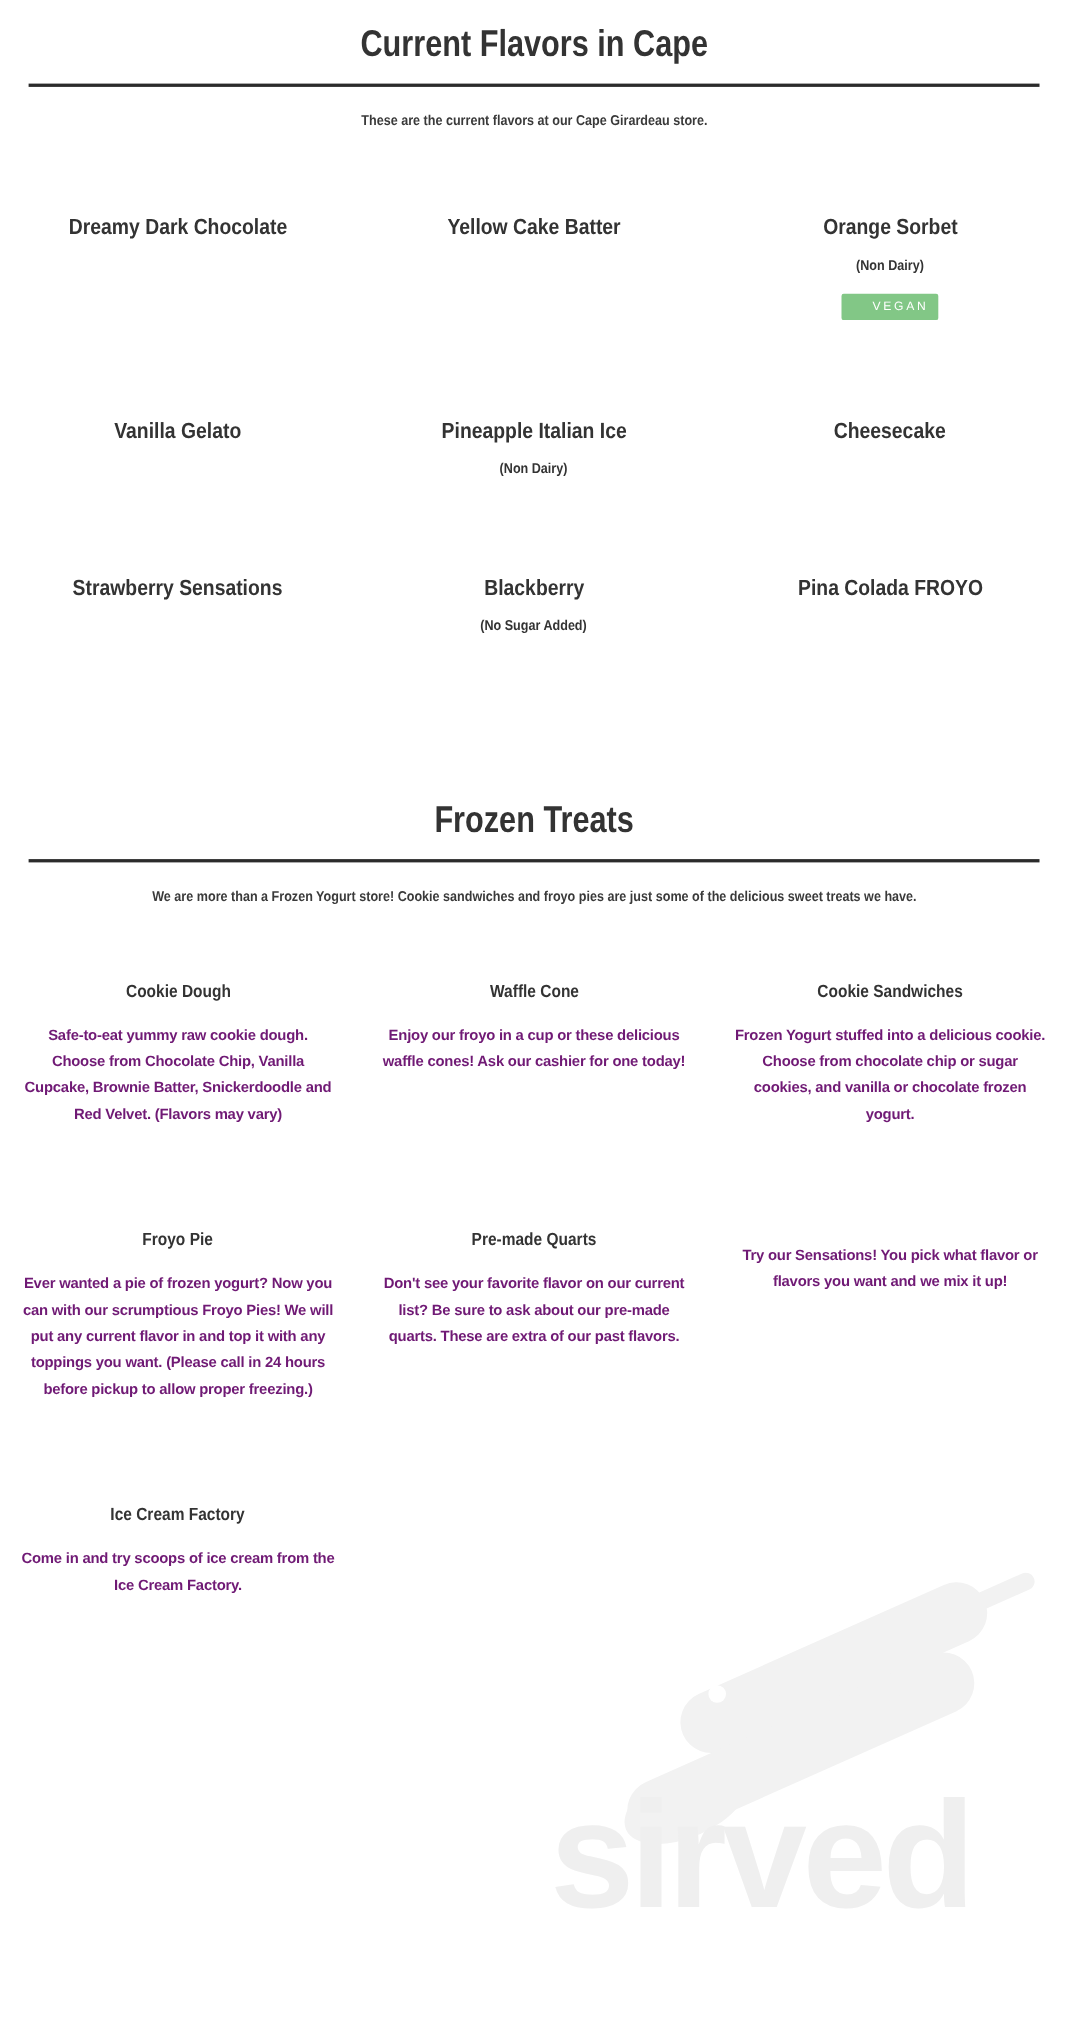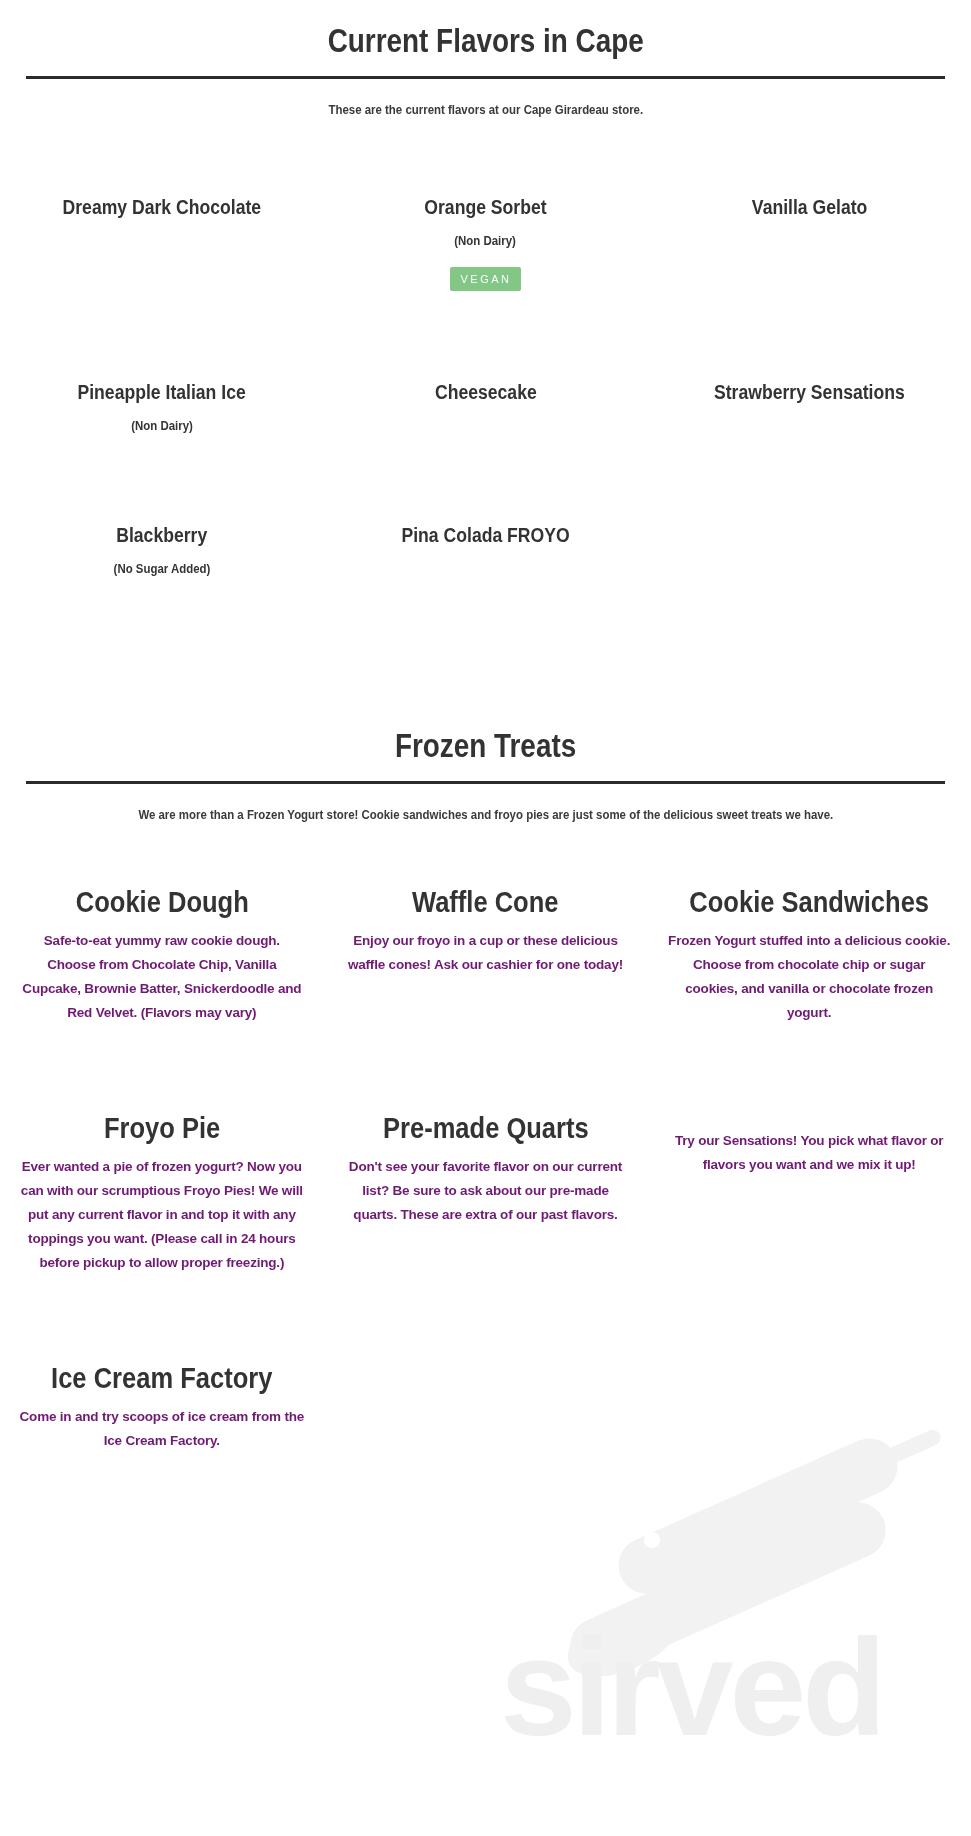--- a/index.html
+++ b/index.html
@@ -75,27 +75,27 @@
   }
   .vegan-badge {
     display: inline-block;
     margin-top: 18px;
     background: #82c786;
     color: #ffffff;
     font-size: 11px;
     line-height: 13px;
     font-weight: 400;
     letter-spacing: 2.5px;
-    padding: 6px 9px 5px 10px;
+    padding: 6px 9px 5px 28px;
     border-radius: 2px;
   }
 
   .treat-name {
     margin: 0;
-    font-size: 29px;
+    font-size: 16px;
     line-height: 26px;
     font-weight: 700;
     color: #333333;
   }
   .treat-desc {
     max-width: 478px;
     margin: 14px auto 0 auto;
     font-size: 13.5px;
     line-height: 24px;
     font-weight: 700;
@@ -160,20 +160,23 @@
       <div class="divider"></div>
       <p class="subtitle"><span class="cx-sm">These are the current flavors at our Cape Girardeau store.</span></p>
 
       <div class="grid flavors-grid">
 
         <div class="cell">
           <h2 class="flavor-name"><span class="cx-sm">Dreamy Dark Chocolate</span></h2>
         </div>
 
 
+        <div class="cell">
+          <h2 class="flavor-name"><span class="cx-sm">Yellow Cake Batter</span></h2>
+        </div>
 
         <div class="cell">
           <h2 class="flavor-name"><span class="cx-sm">Orange Sorbet</span></h2>
           <div class="flavor-note"><span class="cx-sm">(Non Dairy)</span></div>
           <div class="vegan-badge">VEGAN</div>
         </div>
 
         <div class="cell">
           <h2 class="flavor-name"><span class="cx-sm">Vanilla Gelato</span></h2>
         </div>

